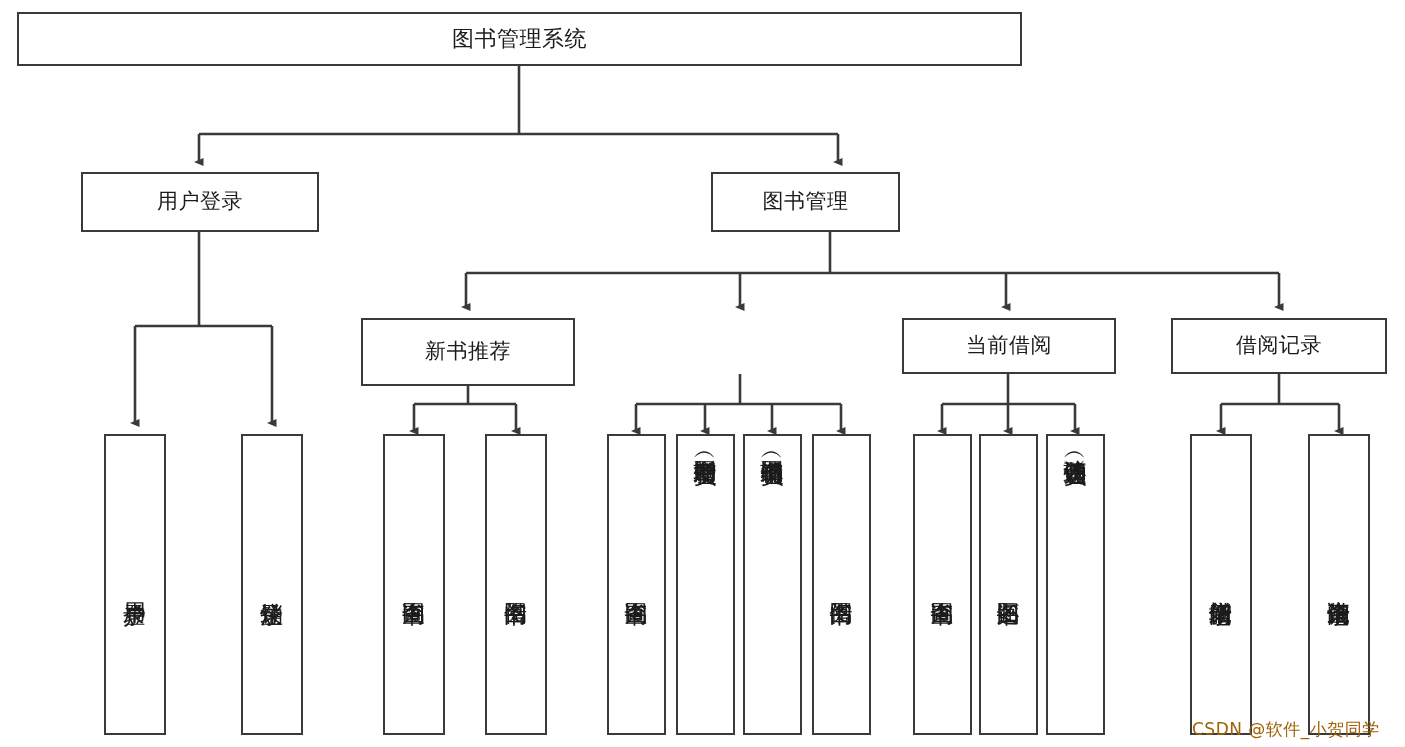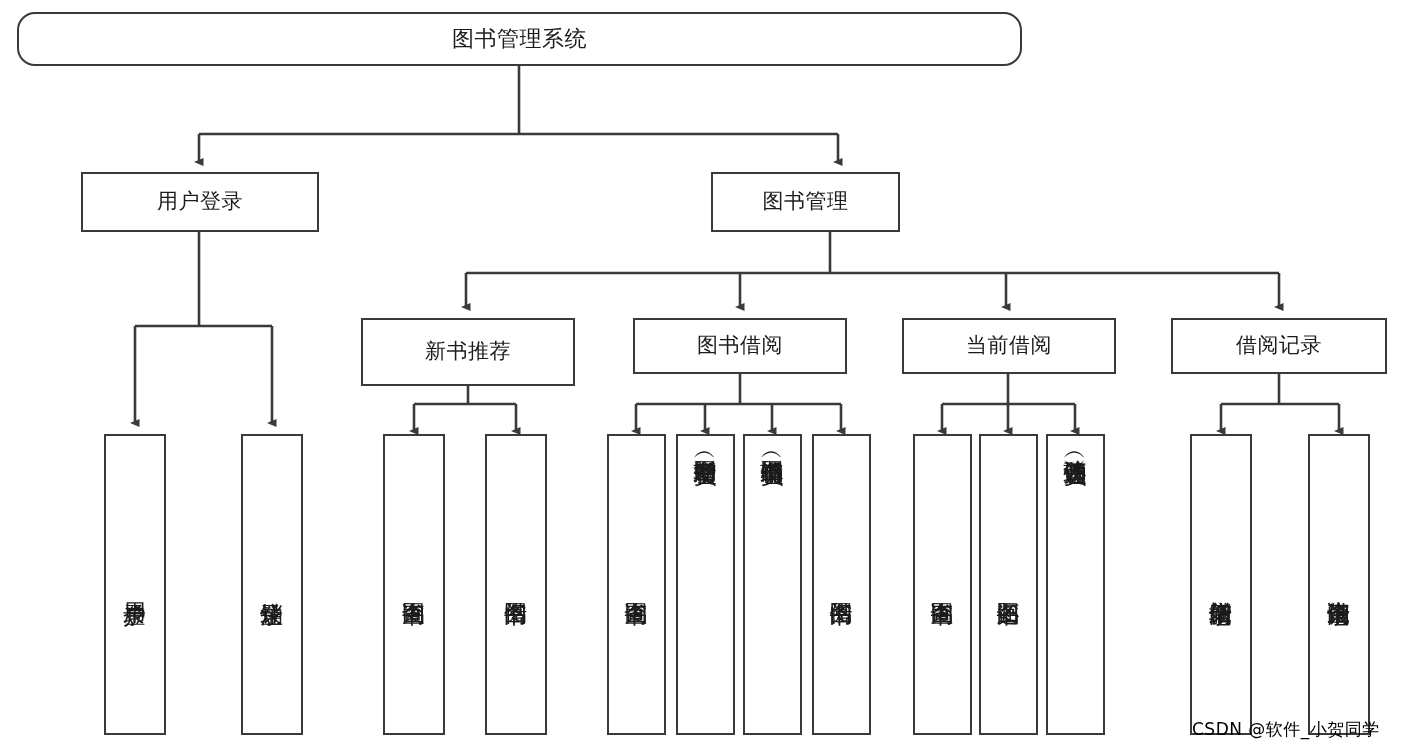--- a/index.html
+++ b/index.html
@@ -58,21 +58,21 @@
     justify-content: flex-start;
   }
   .vtext {
     writing-mode: vertical-rl;
     text-orientation: upright;
     display: block;
   }
   .watermark {
     position: absolute;
     font-size: 17px;
-    color: #000000;
+    color: #a16207;
     white-space: nowrap;
     letter-spacing: 0.5px;
   }
 </style>
 </head>
 <body>
 
 <div id="canvas">
 
   <svg class="wires" viewBox="0 0 1405 747">
@@ -118,36 +118,33 @@
       <path d="M1008,404 L1008,431" marker-end="url(#arrow)"></path>
       <path d="M1075,404 L1075,431" marker-end="url(#arrow)"></path>
 
       <path d="M1279,374 L1279,404"></path>
       <path d="M1221,404 L1339,404"></path>
       <path d="M1221,404 L1221,431" marker-end="url(#arrow)"></path>
       <path d="M1339,404 L1339,431" marker-end="url(#arrow)"></path>
     </g>
   </svg>
 
-  <div class="node horiz root" style="left:17px; top:12px; width:1005px; height:54px;border-radius:18px;">
+  <div class="node horiz root" style="left:17px; top:12px; width:1005px; height:54px;">
     <span>图书管理系统</span>
   </div>
 
   <div class="node horiz" style="left:81px; top:172px; width:238px; height:60px;">
     <span>用户登录</span>
   </div>
   <div class="node horiz" style="left:711px; top:172px; width:189px; height:60px;">
     <span>图书管理</span>
   </div>
 
   <div class="node horiz" style="left:361px; top:318px; width:214px; height:68px;">
     <span>新书推荐</span>
-  </div>
-  <div class="node horiz" style="left:633px; top:318px; width:214px; height:56px;">
-    <span>图书借阅</span>
   </div>
   <div class="node horiz" style="left:902px; top:318px; width:214px; height:56px;">
     <span>当前借阅</span>
   </div>
   <div class="node horiz" style="left:1171px; top:318px; width:216px; height:56px;">
     <span>借阅记录</span>
   </div>
 
   <div class="node vert" style="left:104px; top:434px; width:62px; height:301px;">
     <span class="vtext">用户登录</span>

